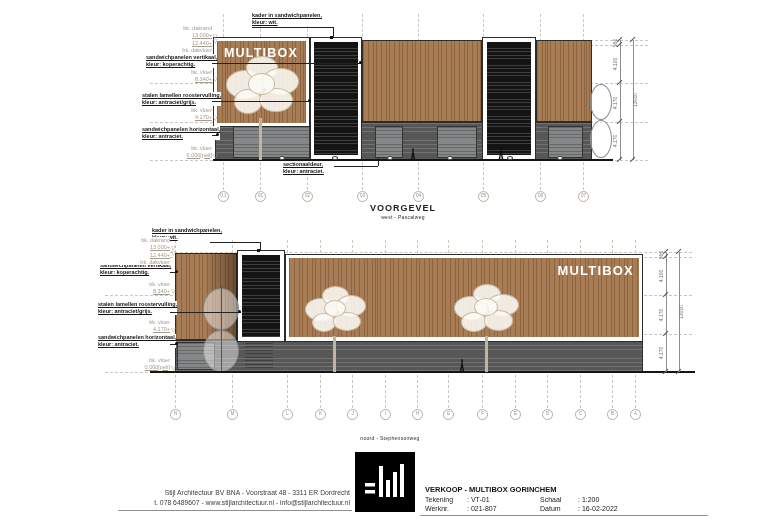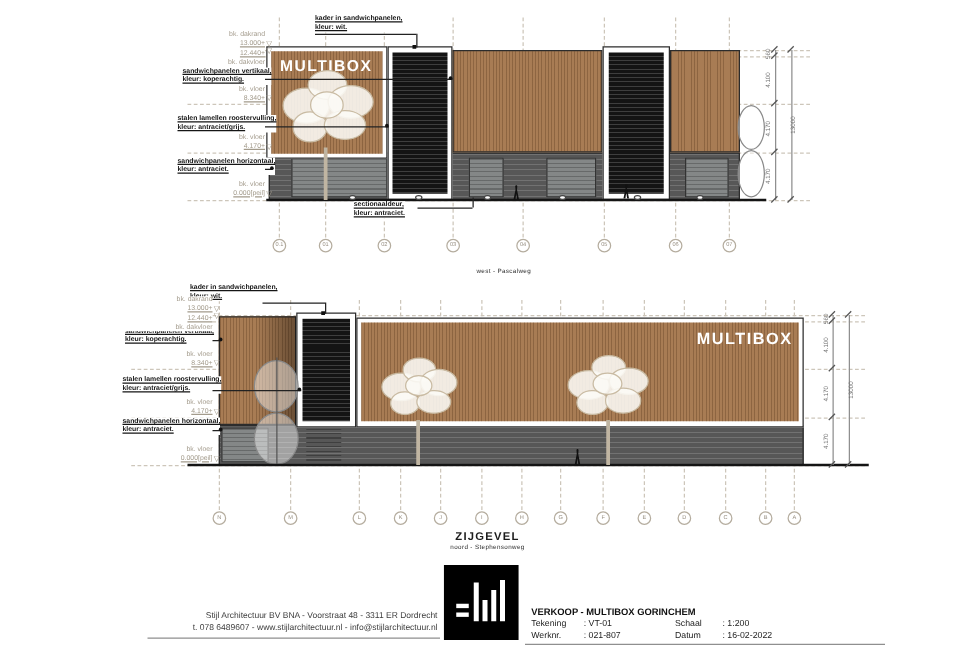--- a/index.html
+++ b/index.html
@@ -158,20 +158,21 @@
   <div class="lead" style="left:212px;top:135px;width:6px"></div>
   <div class="ldot" style="left:216px;top:133px"></div>
 
   <div class="mat" style="left:283px;top:161px">
     <div>sectionaaldeur,</div>
     <div>kleur: antraciet.</div>
   </div>
   <div class="lead" style="left:334px;top:166px;width:44px"></div>
   <div class="leadv" style="left:378px;top:158px;height:8px"></div>
 
+  <div class="btitle" style="left:303px;top:203px;width:200px">VOORGEVEL</div>
   <div class="bsub" style="left:303px;top:214px;width:200px">west - Pascalweg</div>
 
   <div class="abs greyband" style="left:175px;top:340px;width:468px;height:32px"></div>
   <div class="door" style="left:177px;top:342px;width:38px;height:28px"></div>
 
   <div class="abs copper pnl" style="left:175px;top:253px;width:62px;height:87px"></div>
   <div class="shadow" style="left:205px;top:253px;width:32px;height:87px"></div>
   <div class="abs whitefr" style="left:237px;top:250px;width:48px;height:92px"></div>
   <div class="abs louvre" style="left:242px;top:255px;width:38px;height:82px"></div>
   <div class="abs whitefr" style="left:285px;top:254px;width:358px;height:88px"></div>
@@ -227,21 +228,20 @@
   <div class="lead" style="left:170px;top:312px;width:71px"></div>
   <div class="ldot" style="left:238px;top:310px"></div>
 
   <div class="mat" style="left:98px;top:334px">
     <div>sandwichpanelen horizontaal,</div>
     <div>kleur: antraciet.</div>
   </div>
   <div class="lead" style="left:170px;top:344px;width:7px"></div>
   <div class="ldot" style="left:175px;top:342px"></div>
 
-  <div class="btitle" style="left:290px;top:424px;width:200px">ZIJGEVEL</div>
   <div class="bsub" style="left:290px;top:435px;width:200px">noord - Stephensonweg</div>
 
   <div class="addr" style="left:120px;top:488px;width:230px">
     <div>Stijl Architectuur BV BNA   -   Voorstraat 48   -   3311 ER Dordrecht</div>
     <div>t. 078 6489607   -   www.stijlarchitectuur.nl  -  info@stijlarchitectuur.nl</div>
   </div>
   <div class="rule" style="left:118px;top:510px;width:234px"></div>
 
   <svg class="abs" style="left:355px;top:452px" width="60" height="60" viewBox="0 0 60 60">
     <rect width="60" height="60" fill="#000"></rect>

